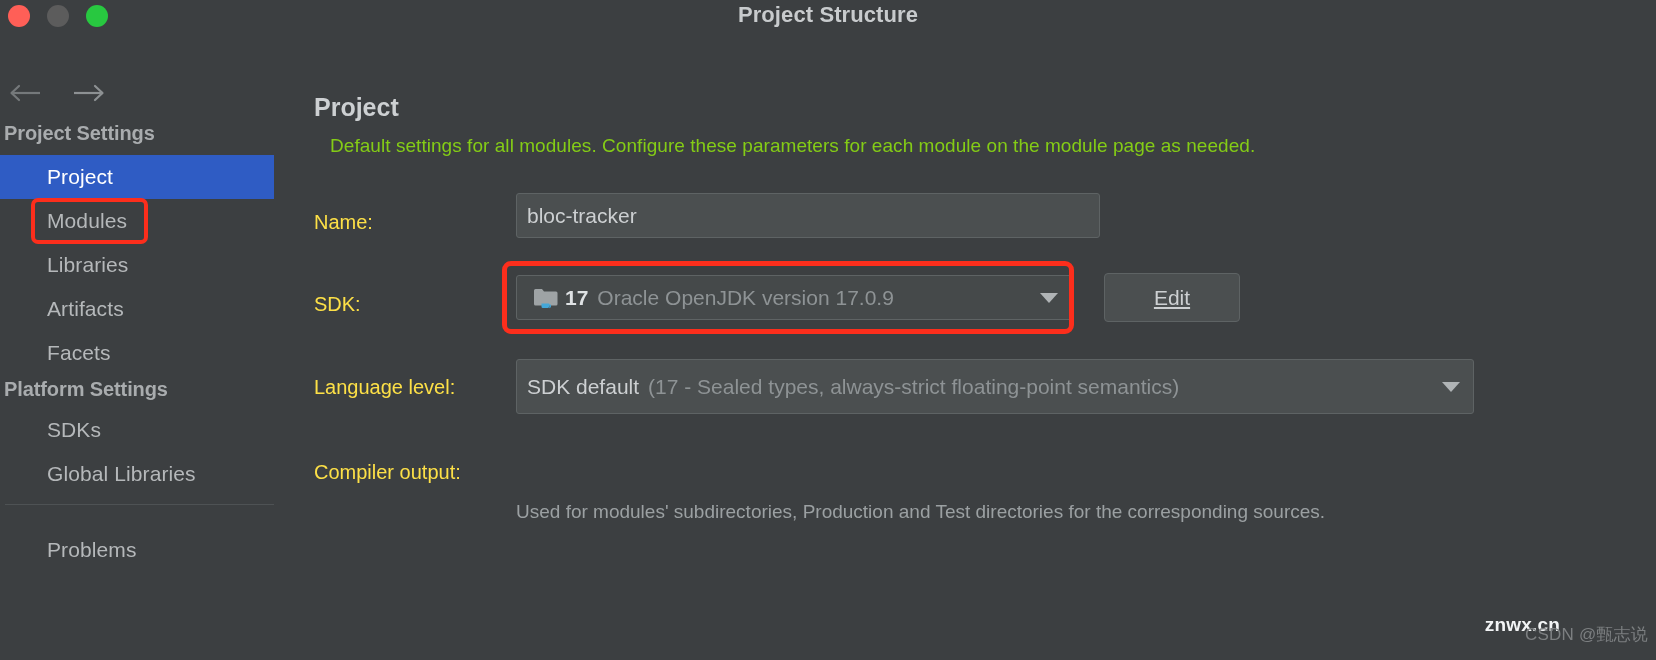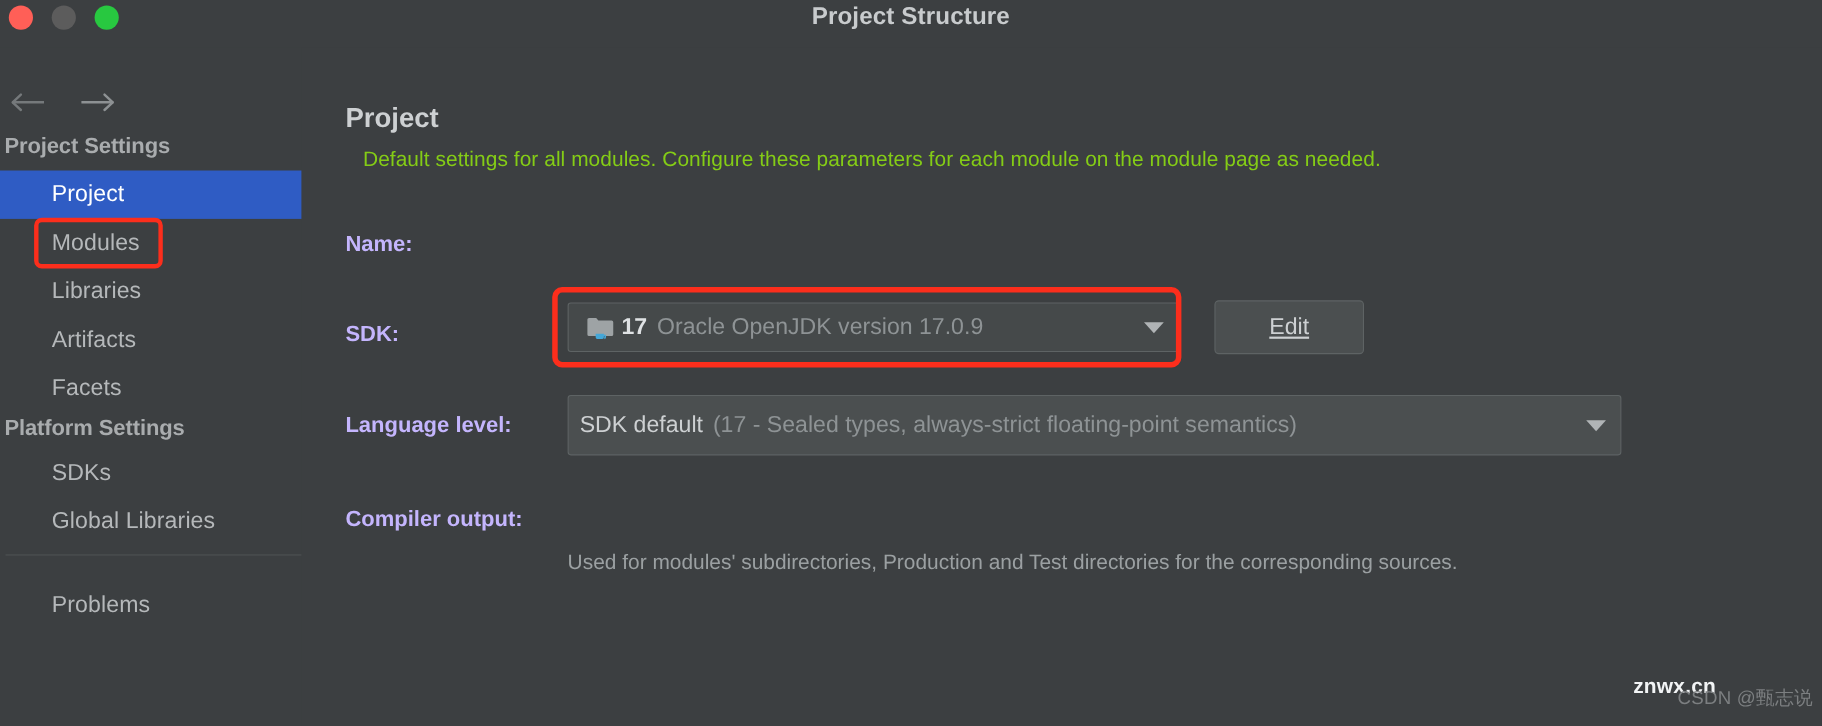--- a/index.html
+++ b/index.html
@@ -153,22 +153,21 @@
     left: 56px;
     top: 92px;
     font-size: 19px;
     color: #84cc16;
     letter-spacing: 0.05px;
   }
 
   .row-label {
     position: absolute;
     font-size: 20px;
-    color: #c4b5fd;
-    font-weight: bold;
+    color: #fde047;
   }
 
   .field {
     position: absolute;
     background: #45494a;
     border: 1px solid #5e6364;
     border-radius: 3px;
     display: flex;
     align-items: center;
     padding: 0 10px;
@@ -375,20 +374,23 @@
 
     <div class="hl-project"></div>
   </div>
 
   <div class="main">
 
     <div class="section-title">Project</div>
     <div class="section-desc">Default settings for all modules. Configure these parameters for each module on the module page as needed.</div>
 
     <div class="row-label" id="name-label">Name:</div>
+    <div class="field bright" id="name-field">
+      <span class="field-text">bloc-tracker</span>
+    </div>
 
     <div class="row-label" id="sdk-label">SDK:</div>
     <div class="field" id="sdk-field">
       <span class="sdk-icon">
         <svg width="26" height="24" viewBox="0 0 26 24" aria-hidden="true">
           <path d="M1 4.5 a1.5 1.5 0 0 1 1.5-1.5 H9 l2 2.4 H23 a1.5 1.5 0 0 1 1.5 1.5 V18 a1.5 1.5 0 0 1 -1.5 1.5 H2.5 A1.5 1.5 0 0 1 1 18 Z" fill="#9ea3a5"></path>
           <path d="M8.5 17.5 h7.5 v3.2 a1.4 1.4 0 0 1 -1.4 1.4 H9.9 a1.4 1.4 0 0 1 -1.4 -1.4 Z" fill="#44a7d8"></path>
           <path d="M16.4 18.4 a2 2 0 0 1 0 3.3" stroke="#44a7d8" stroke-width="1.5" fill="none"></path>
         </svg>
       </span>

